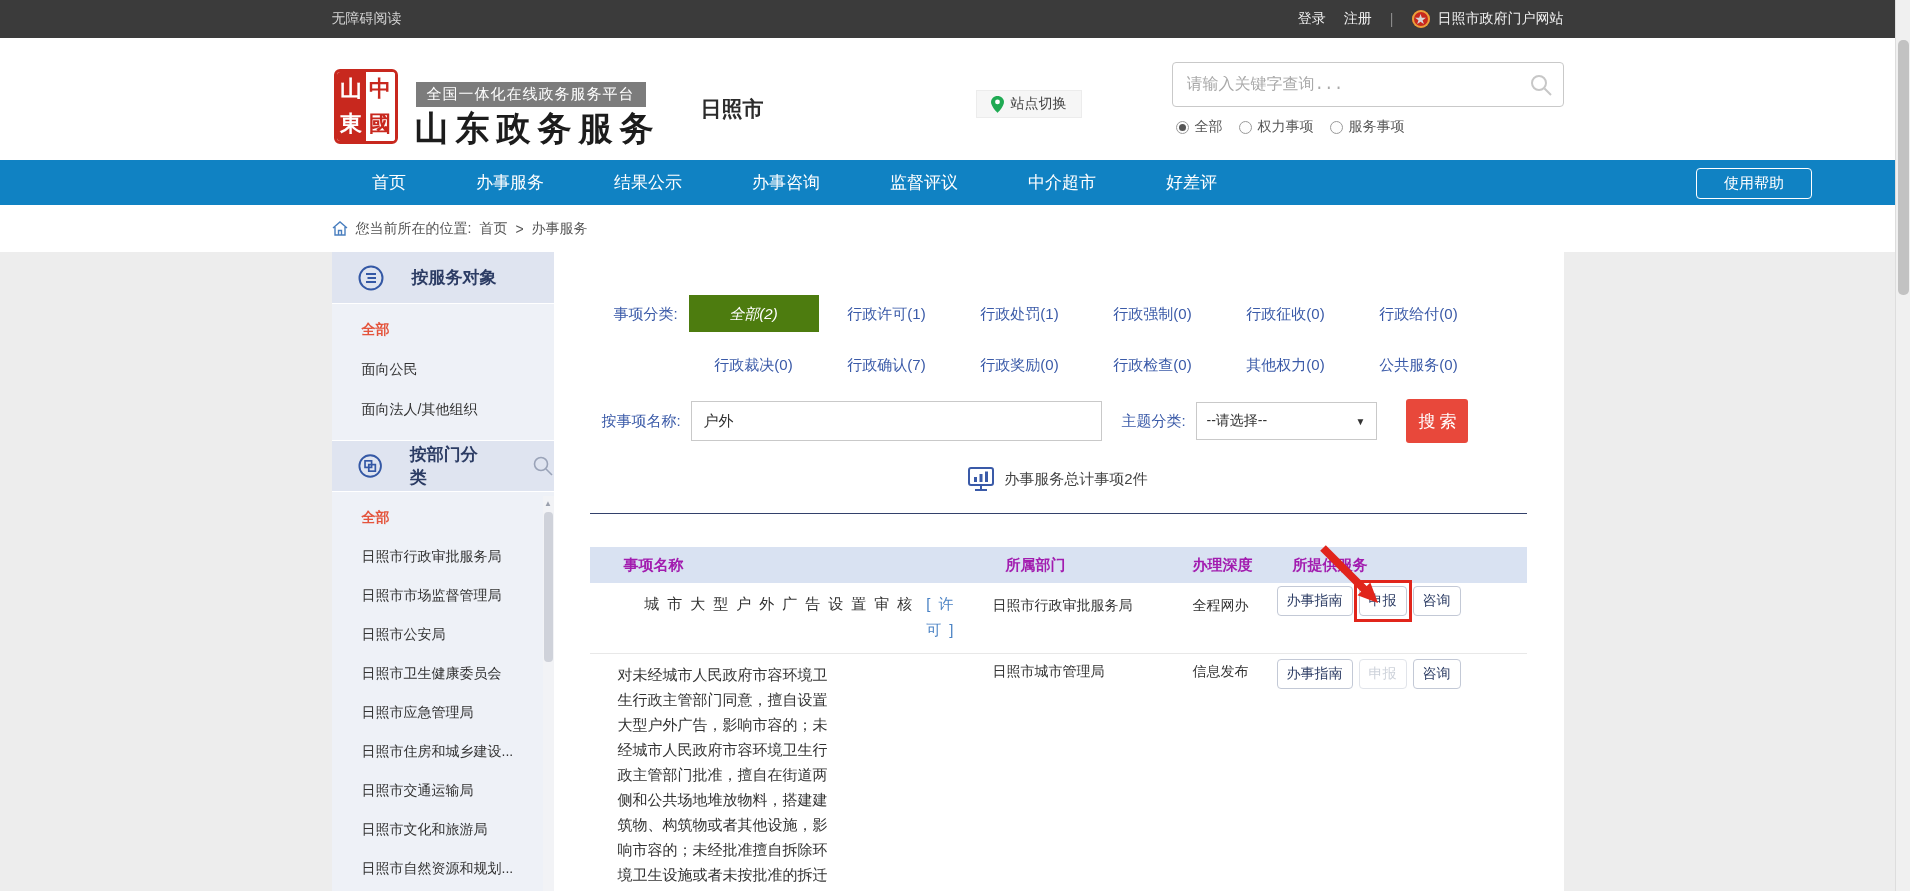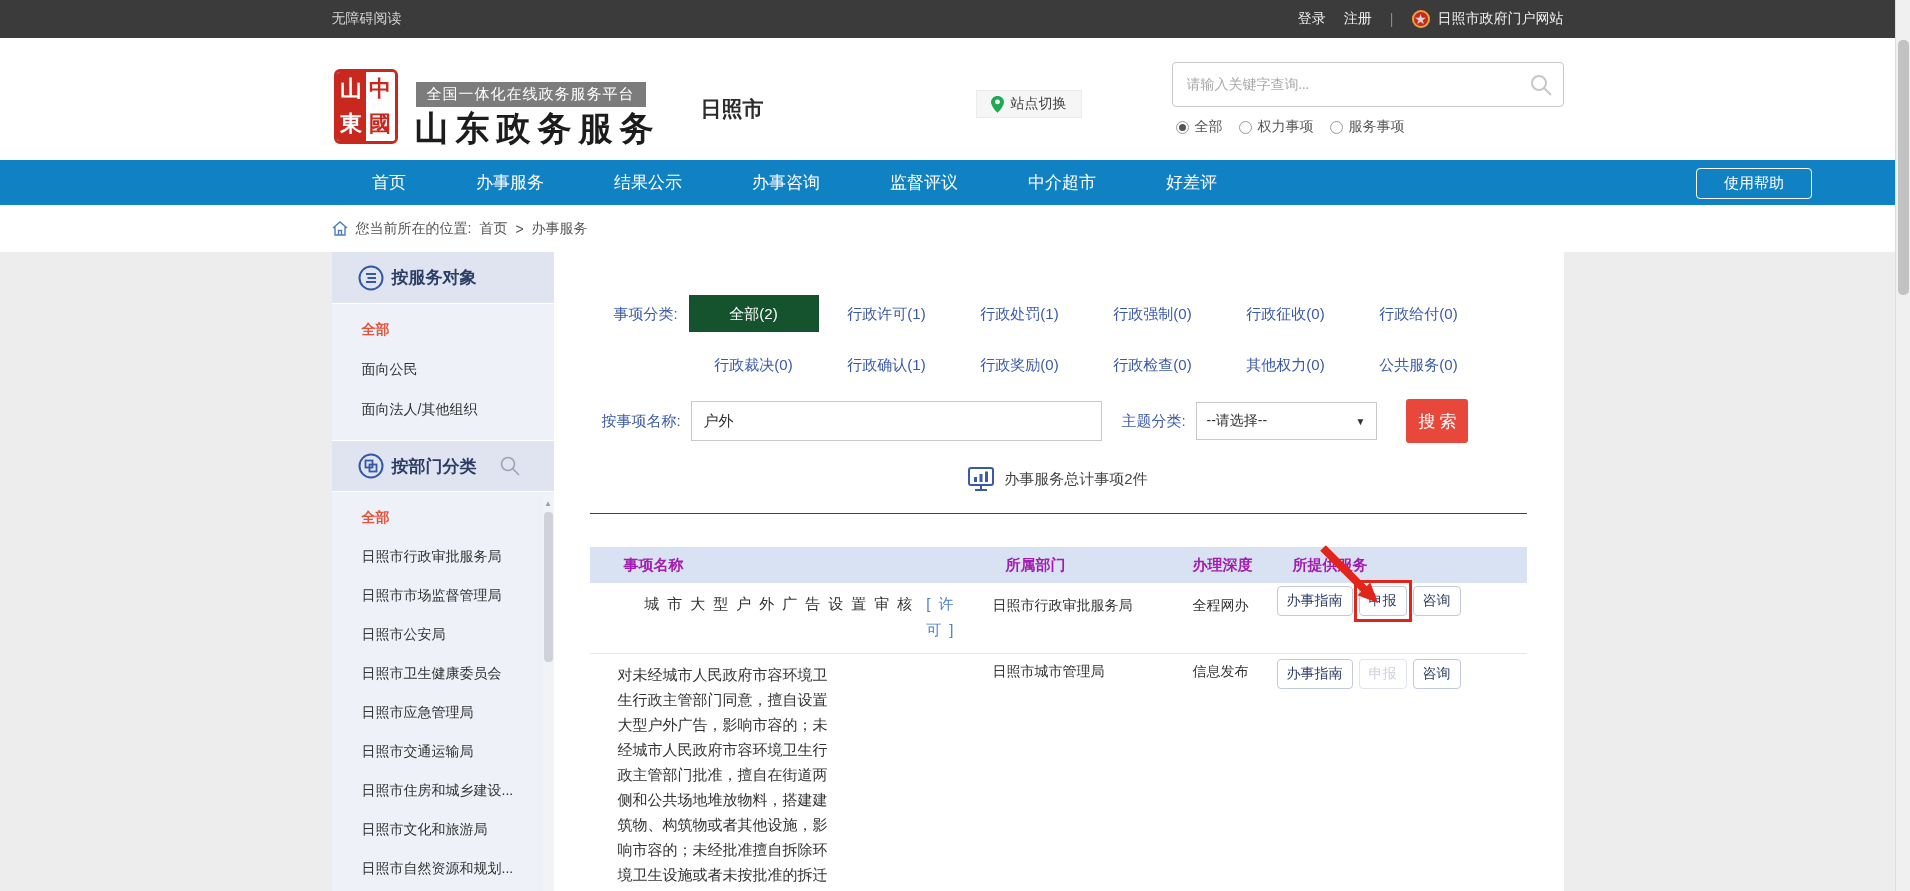--- a/index.html
+++ b/index.html
@@ -34,22 +34,22 @@
   .platform-badge { position:absolute; left:84px; top:44px; background:#7c7c7c; color:#fff;
     font-size:15px; padding:3px 11px; letter-spacing:1px; white-space:nowrap; }
   .site-title { position:absolute; left:83px; top:68px; font-size:34px; font-weight:bold;
     color:#1c1c1c; letter-spacing:7px; white-space:nowrap; }
   .city-name { position:absolute; left:369px; top:57px; font-size:21px; font-weight:bold; color:#2b2b2b; }
   .site-switch { position:absolute; left:644px; top:52px; height:28px; padding:0 14px;
     background:#f6f6f6; border:1px solid #ececec; display:inline-flex; align-items:center;
     gap:7px; font-size:14px; color:#444; cursor:pointer; }
   .searchbox { position:absolute; left:840px; top:24px; width:392px; height:45px;
     border:1px solid #c9c9c9; border-radius:4px; background:#fff; display:flex; align-items:center; }
-  .searchbox input { flex:1; border:none; outline:none; font-size:14px; color:#333;
-    padding:0 14px; background:transparent; font-family:Liberation Serif, serif; }
+  .searchbox input { flex:1; border:none; outline:none; font-size:16px; color:#333;
+    padding:0 14px; background:transparent; font-family:Liberation Mono, monospace; }
   .searchbox input::placeholder { color:#a9a9a9; }
   .search-glass { margin-right:10px; cursor:pointer; display:flex; }
   .scopes { position:absolute; left:844px; top:80px; display:flex; align-items:center; gap:16px; }
   .scope { display:inline-flex; align-items:center; gap:6px; font-size:14px; color:#555; cursor:pointer; }
   .radio { width:13px; height:13px; border:1px solid #9a9a9a; border-radius:50%;
     display:inline-flex; align-items:center; justify-content:center; background:#fdfdfd; }
   .radio.on::after { content:''; width:7px; height:7px; border-radius:50%; background:#555; }
 
   
   .nav { height:45px; background:#1082c3; position:relative; }
@@ -65,41 +65,41 @@
     font-size:14px; color:#555; }
   .crumbstrip .lnk { cursor:pointer; }
 
   
   .page-body { background:#ededed; height:639px; overflow:hidden; }
   .content { display:flex; align-items:stretch; background:#fff; min-height:900px; position:relative; }
 
   
   .sidebar { width:222px; flex-shrink:0; background:#eef1f7; position:relative; }
   .side-header { height:52px; background:#dfe4f0; display:flex; align-items:center;
-    padding-left:26px; gap:8px; border-bottom:1px solid #fff; }
+    padding-left:26px; gap:28px; border-bottom:1px solid #fff; }
   .side-header.second { border-top:1px solid #fff; }
   .side-title { font-size:17px; font-weight:bold; color:#2c3c64; }
   .side-glass { margin-left:14px; display:flex; cursor:pointer; }
   .side-list { padding:6px 0 10px 0; }
   .side-item { height:40px; display:flex; align-items:center; padding-left:30px;
     font-size:14px; color:#333; cursor:pointer; }
   .side-list.depts .side-item { height:39px; }
   .side-item.active { color:#e4543c; font-weight:bold; }
   .mini-scroll { position:absolute; right:0; top:244px; bottom:0; width:11px; background:#f2f3f6; }
   .mini-scroll .arrow { display:block; text-align:center; font-size:8px; color:#9aa0ad; padding-top:3px; }
   .mini-thumb { width:9px; height:150px; background:#cfd2da; border-radius:4px; margin:4px auto 0; }
 
   
   .main { flex:1; padding:0 37px 40px 36px; position:relative; }
   .filter-cats { margin-top:43px; display:flex; padding-left:24px; }
   .cat-label { width:75px; font-size:15px; color:#3a5aa8; padding-top:10px; flex-shrink:0; }
   .cat-grid { display:grid; grid-template-columns:repeat(6,130px); gap:14px 3px; }
   .pill { height:37px; line-height:37px; text-align:center; font-size:15px; color:#3a5aa8;
     cursor:pointer; white-space:nowrap; }
-  .pill.active { background:#14532d; color:#fff; }
+  .pill.active { background:#4d7c0f; color:#fff;font-style:italic; }
   .filter-name { margin-top:16px; display:flex; align-items:center; padding-left:12px; }
   .fn-label { width:89px; font-size:15px; color:#3a5aa8; flex-shrink:0; }
   .name-input { width:411px; height:40px; border:1px solid #c9c9c9; font-size:15px; color:#333;
     padding:0 12px; outline:none; font-family:inherit; }
   .topic-label { margin-left:20px; width:74px; font-size:15px; color:#3a5aa8; }
   .topic-select { width:181px; height:38px; border:1px solid #c9c9c9; background:#fff;
     display:flex; align-items:center; font-size:14px; color:#333; padding:0 10px;
     justify-content:space-between; cursor:pointer; }
   .chev { font-size:10px; color:#333; }
   .search-btn { margin-left:29px; width:62px; height:44px; background:#e8483b; color:#fff;
@@ -269,22 +269,22 @@
             </svg>
           </span>
         </div>
         <div class="side-list depts">
           <div class="side-item active">全部</div>
           <div class="side-item">日照市行政审批服务局</div>
           <div class="side-item">日照市市场监督管理局</div>
           <div class="side-item">日照市公安局</div>
           <div class="side-item">日照市卫生健康委员会</div>
           <div class="side-item">日照市应急管理局</div>
+          <div class="side-item">日照市住房和城乡建设...</div>
           <div class="side-item">日照市交通运输局</div>
-          <div class="side-item">日照市住房和城乡建设...</div>
           <div class="side-item">日照市文化和旅游局</div>
           <div class="side-item">日照市自然资源和规划...</div>
         </div>
         <div class="mini-scroll">
           <span class="arrow">▲</span>
           <div class="mini-thumb"></div>
         </div>
       </div>
 
       <div class="main">
@@ -292,21 +292,21 @@
         <div class="filter-cats">
           <div class="cat-label">事项分类:</div>
           <div class="cat-grid">
             <div class="pill active">全部(2)</div>
             <div class="pill">行政许可(1)</div>
             <div class="pill">行政处罚(1)</div>
             <div class="pill">行政强制(0)</div>
             <div class="pill">行政征收(0)</div>
             <div class="pill">行政给付(0)</div>
             <div class="pill">行政裁决(0)</div>
-            <div class="pill">行政确认(1)</div>
+            <div class="pill">行政确认(7)</div>
             <div class="pill">行政奖励(0)</div>
             <div class="pill">行政检查(0)</div>
             <div class="pill">其他权力(0)</div>
             <div class="pill">公共服务(0)</div>
           </div>
         </div>
 
         <div class="filter-name">
           <div class="fn-label">按事项名称:</div>
           <input class="name-input" type="text" value="户外" style="">

